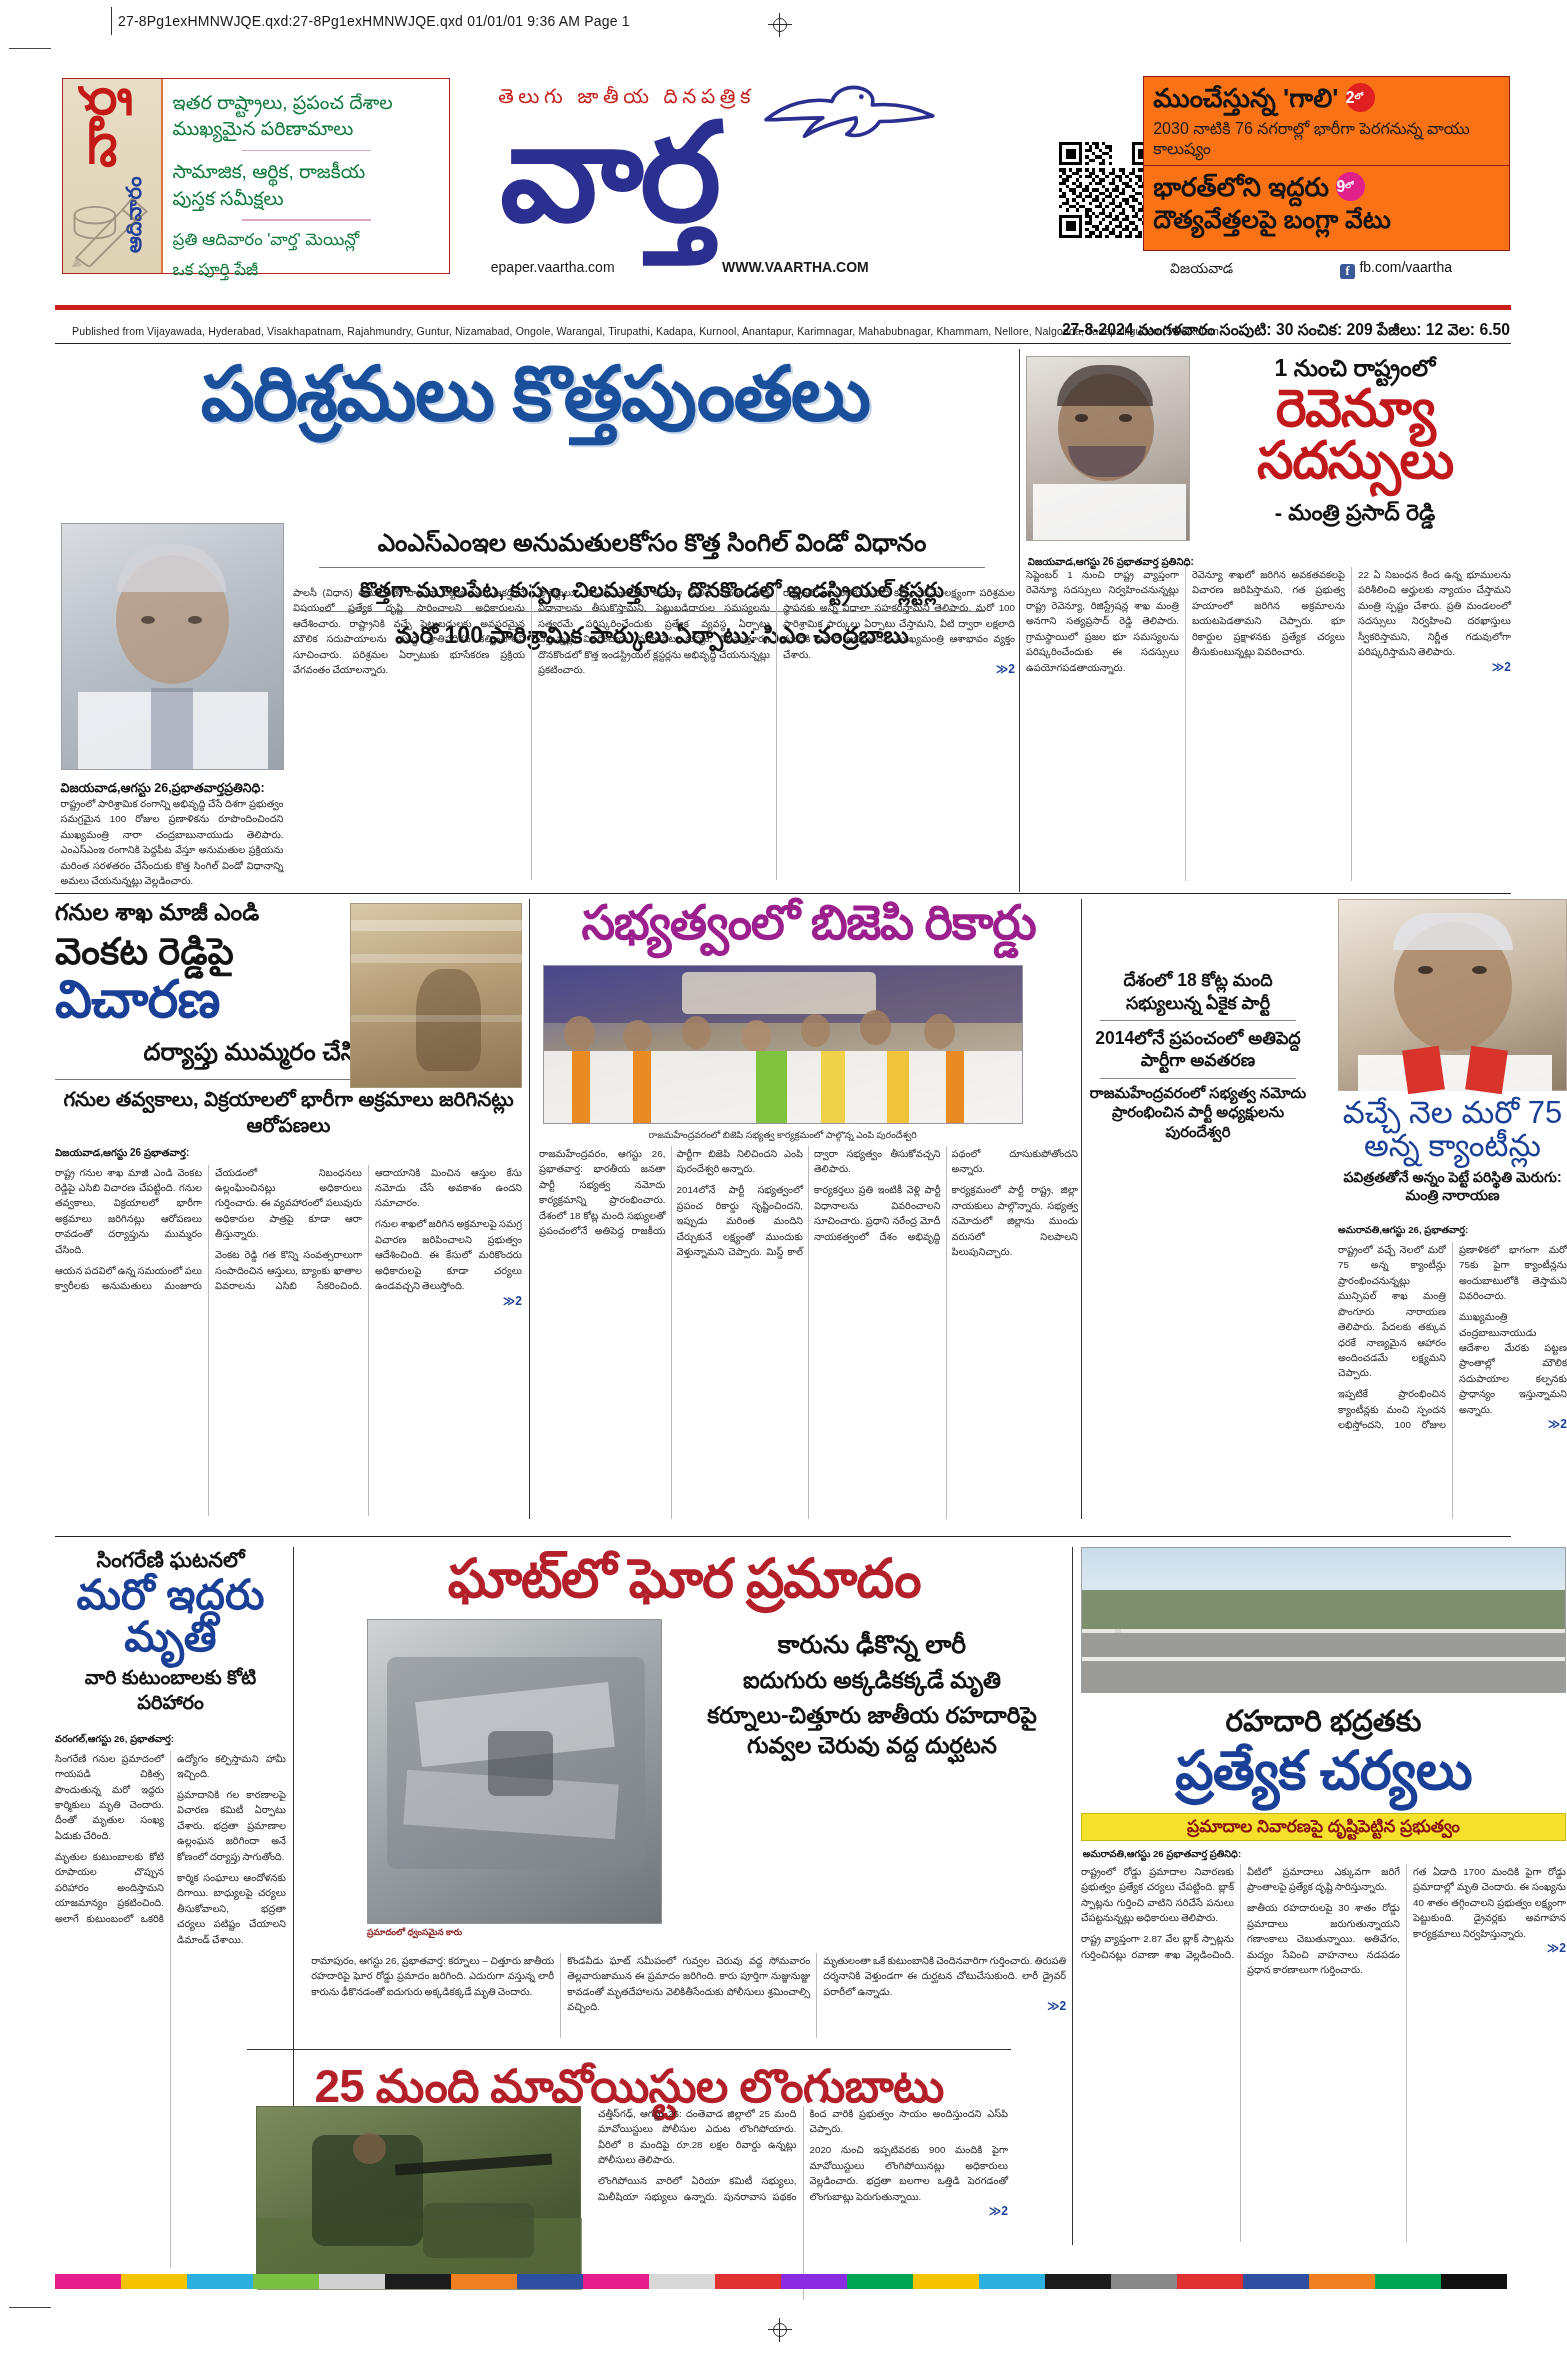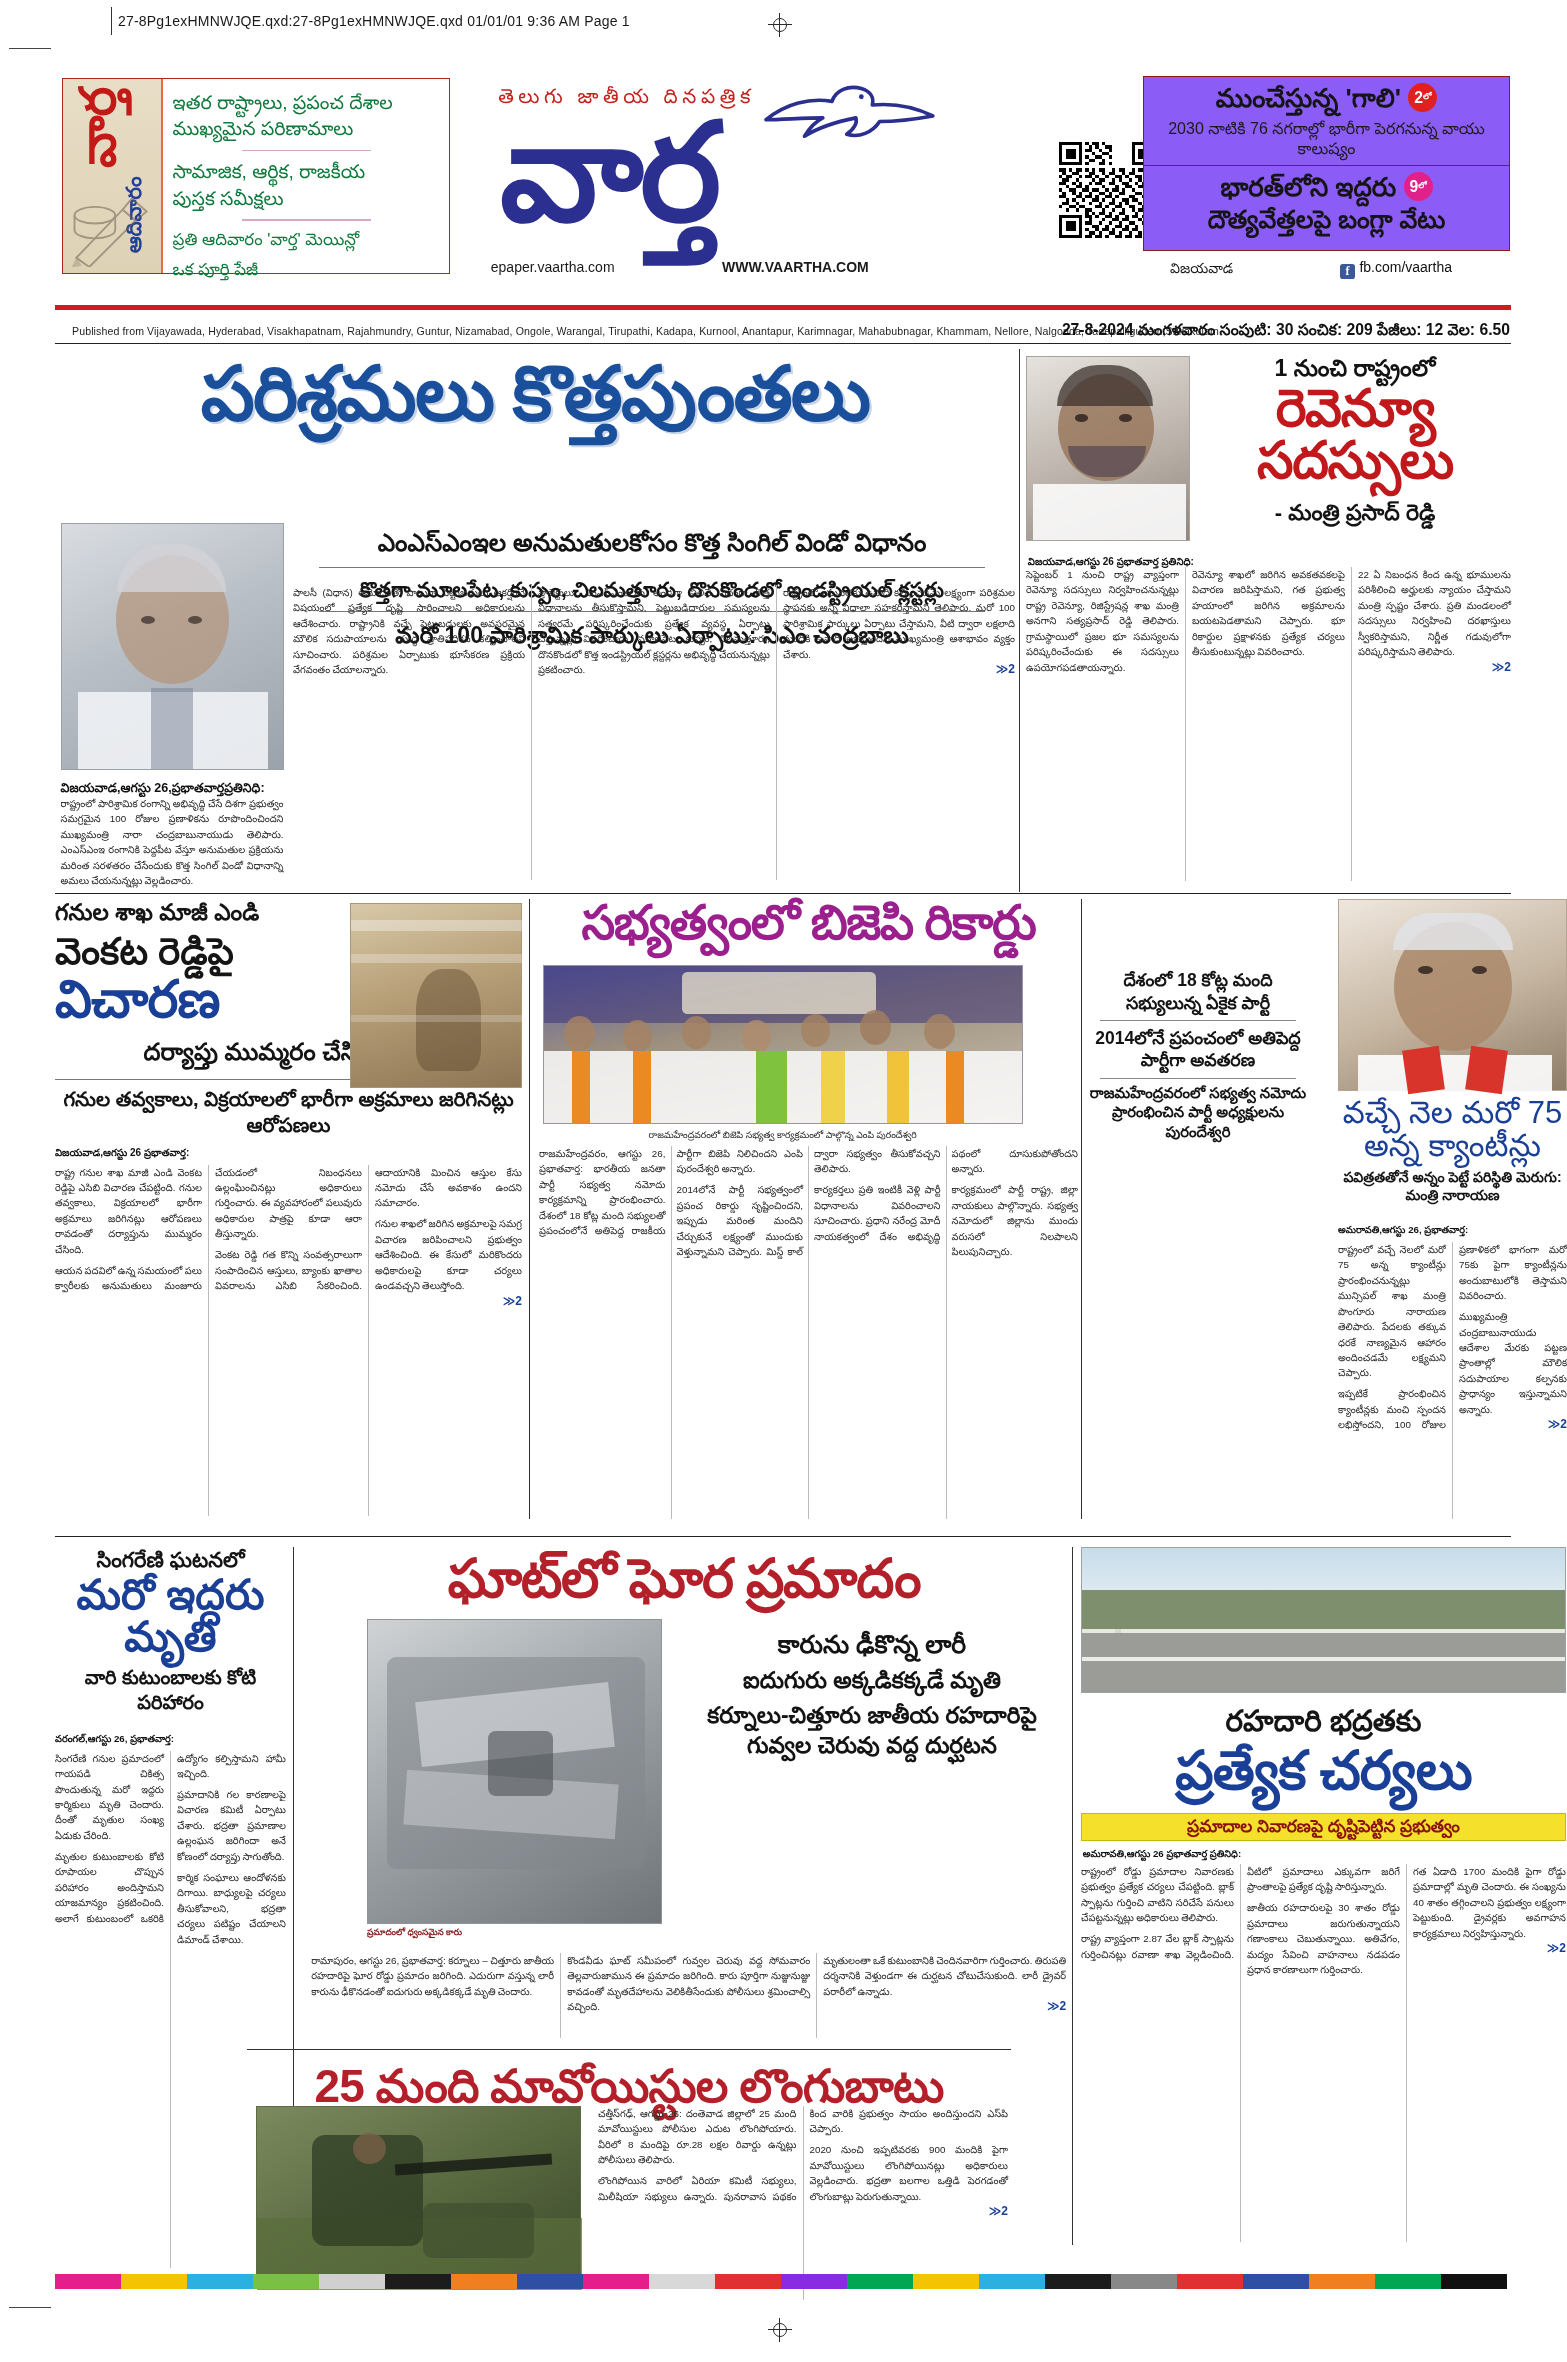--- a/index.html
+++ b/index.html
@@ -168,24 +168,23 @@
     position: absolute;
     left: 1004px; top: 70px;
     width: 96px; height: 96px;
   }
 
   
   .rp-box {
     position: absolute;
     left: 1143px;
     width: 367px;
-    background: #8b5cf6;
+    background: #f97316;
     border: 1.3px solid #8d1b18;
     padding: 8.3px 9.2px 9.2px;
-    text-align: center;
   }
   .rp-1 { top: 76px; height: 90px; }
   .rp-2 { top: 166px; height: 85px; border-top: none; }
   .rp-title {
     font-size: 26px; font-weight: 700; color: #151515;
     line-height: 1.05; white-space: nowrap;
   }
   .rp-sub {
     font-size: 16px; color: #1b1b1b; line-height: 1.3; margin-top: 3.7px;
   }

